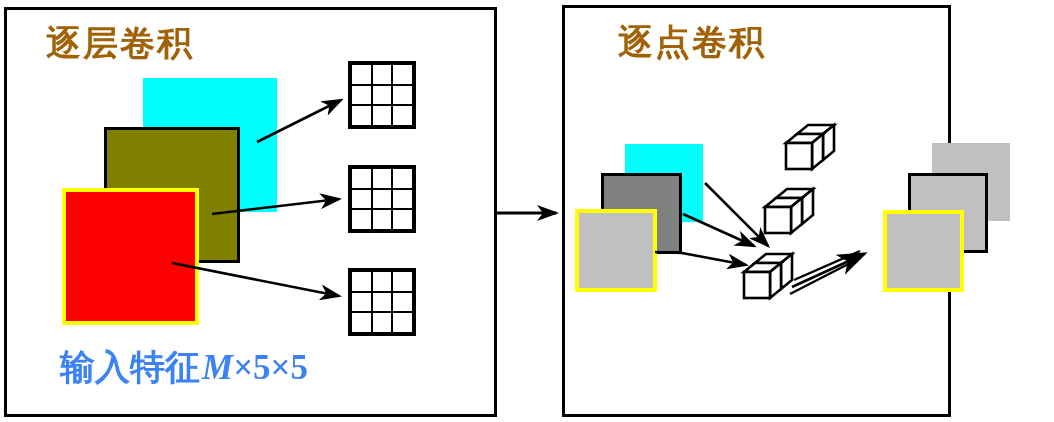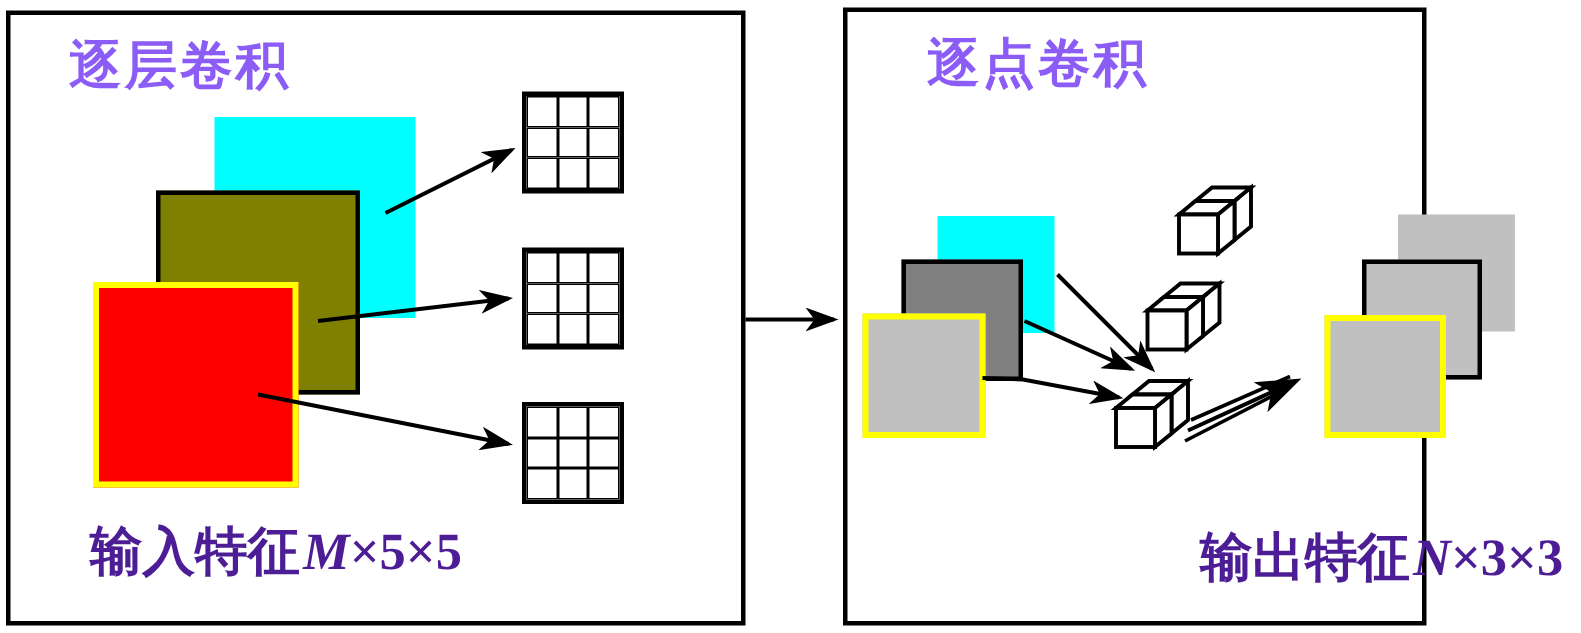--- a/index.html
+++ b/index.html
@@ -3,22 +3,22 @@
 <meta charset="utf-8">
 <style>
   html,body{margin:0;padding:0;background:#fff;}
   #canvas{
     position:relative;width:1054px;height:422px;background:#fff;
     font-family:"Liberation Serif","DejaVu Serif",serif;overflow:hidden;
   }
   .panel{position:absolute;border:3px solid #000;background:#fff;box-sizing:border-box;}
   #left-panel{left:4px;top:7px;width:493px;height:410px;}
   #right-panel{left:562px;top:5px;width:389px;height:412px;}
-  .panel-title{position:absolute;font-size:35px;font-weight:bold;color:#8b5cf6;line-height:1;white-space:nowrap;letter-spacing:2px;}
-  .caption{position:absolute;font-size:35px;font-weight:bold;color:#4c1d95;line-height:1;white-space:nowrap;}
+  .panel-title{position:absolute;font-size:35px;font-weight:bold;color:#a16207;line-height:1;white-space:nowrap;letter-spacing:2px;}
+  .caption{position:absolute;font-size:35px;font-weight:bold;color:#3b82f6;line-height:1;white-space:nowrap;}
   .caption .mvar{font-style:italic;padding-left:2px;}
   .sq{position:absolute;box-sizing:border-box;}
   .b-black{border:3px solid #000;}
   .b-yellow{border:4px solid #ffff00;}
   .kgrid{
     position:absolute;width:68px;height:68px;box-sizing:border-box;
     border:3px solid #000;background:#fff;
     display:grid;grid-template-columns:1fr 1fr 1fr;grid-template-rows:1fr 1fr 1fr;
   }
   .kcell{border:1.5px solid #000;background:#fff;}
@@ -79,23 +79,20 @@
     <div class="panel-title" style="left:53px;top:17px;">逐点卷积</div>
 
     <div class="sq" style="left: 60px; top: 136px; width: 78px; height: 78px; background-color: rgb(0, 255, 255);"></div>
     <div class="sq b-black" style="left: 36px; top: 165px; width: 81px; height: 81px; background-color: rgb(128, 128, 128);"></div>
     <div class="sq b-yellow" style="left: 10px; top: 201px; width: 82px; height: 83px; background-color: rgb(192, 192, 192); border-color: rgb(255, 255, 0);"></div>
 
     <div class="sq" style="left: 367px; top: 135px; width: 78px; height: 78px; background-color: rgb(192, 192, 192);"></div>
     <div class="sq b-black" style="left: 343px; top: 165px; width: 80px; height: 80px; background-color: rgb(192, 192, 192);"></div>
     <div class="sq b-yellow" style="left: 318px; top: 202px; width: 81px; height: 82px; background-color: rgb(192, 192, 192); border-color: rgb(255, 255, 0);"></div>
 
-    <div class="caption" style="left:235px;top:346px;">
-      <span>输出特征</span><span class="mvar">N</span><span>×3×3</span>
-    </div>
   </div>
 
   <svg id="overlay" viewBox="0 0 1054 422" xmlns="http://www.w3.org/2000/svg">
     <defs>
       <marker id="ah" markerUnits="userSpaceOnUse" markerWidth="22" markerHeight="16" refX="19" refY="8" orient="auto">
         <path d="M0,0 L22,8 L0,16 L6,8 Z" fill="#000"></path>
       </marker>
       <marker id="ahBig" markerUnits="userSpaceOnUse" markerWidth="30" markerHeight="22" refX="26" refY="11" orient="auto">
         <path d="M0,0 L30,11 L0,22 L8,11 Z" fill="#000"></path>
       </marker>

